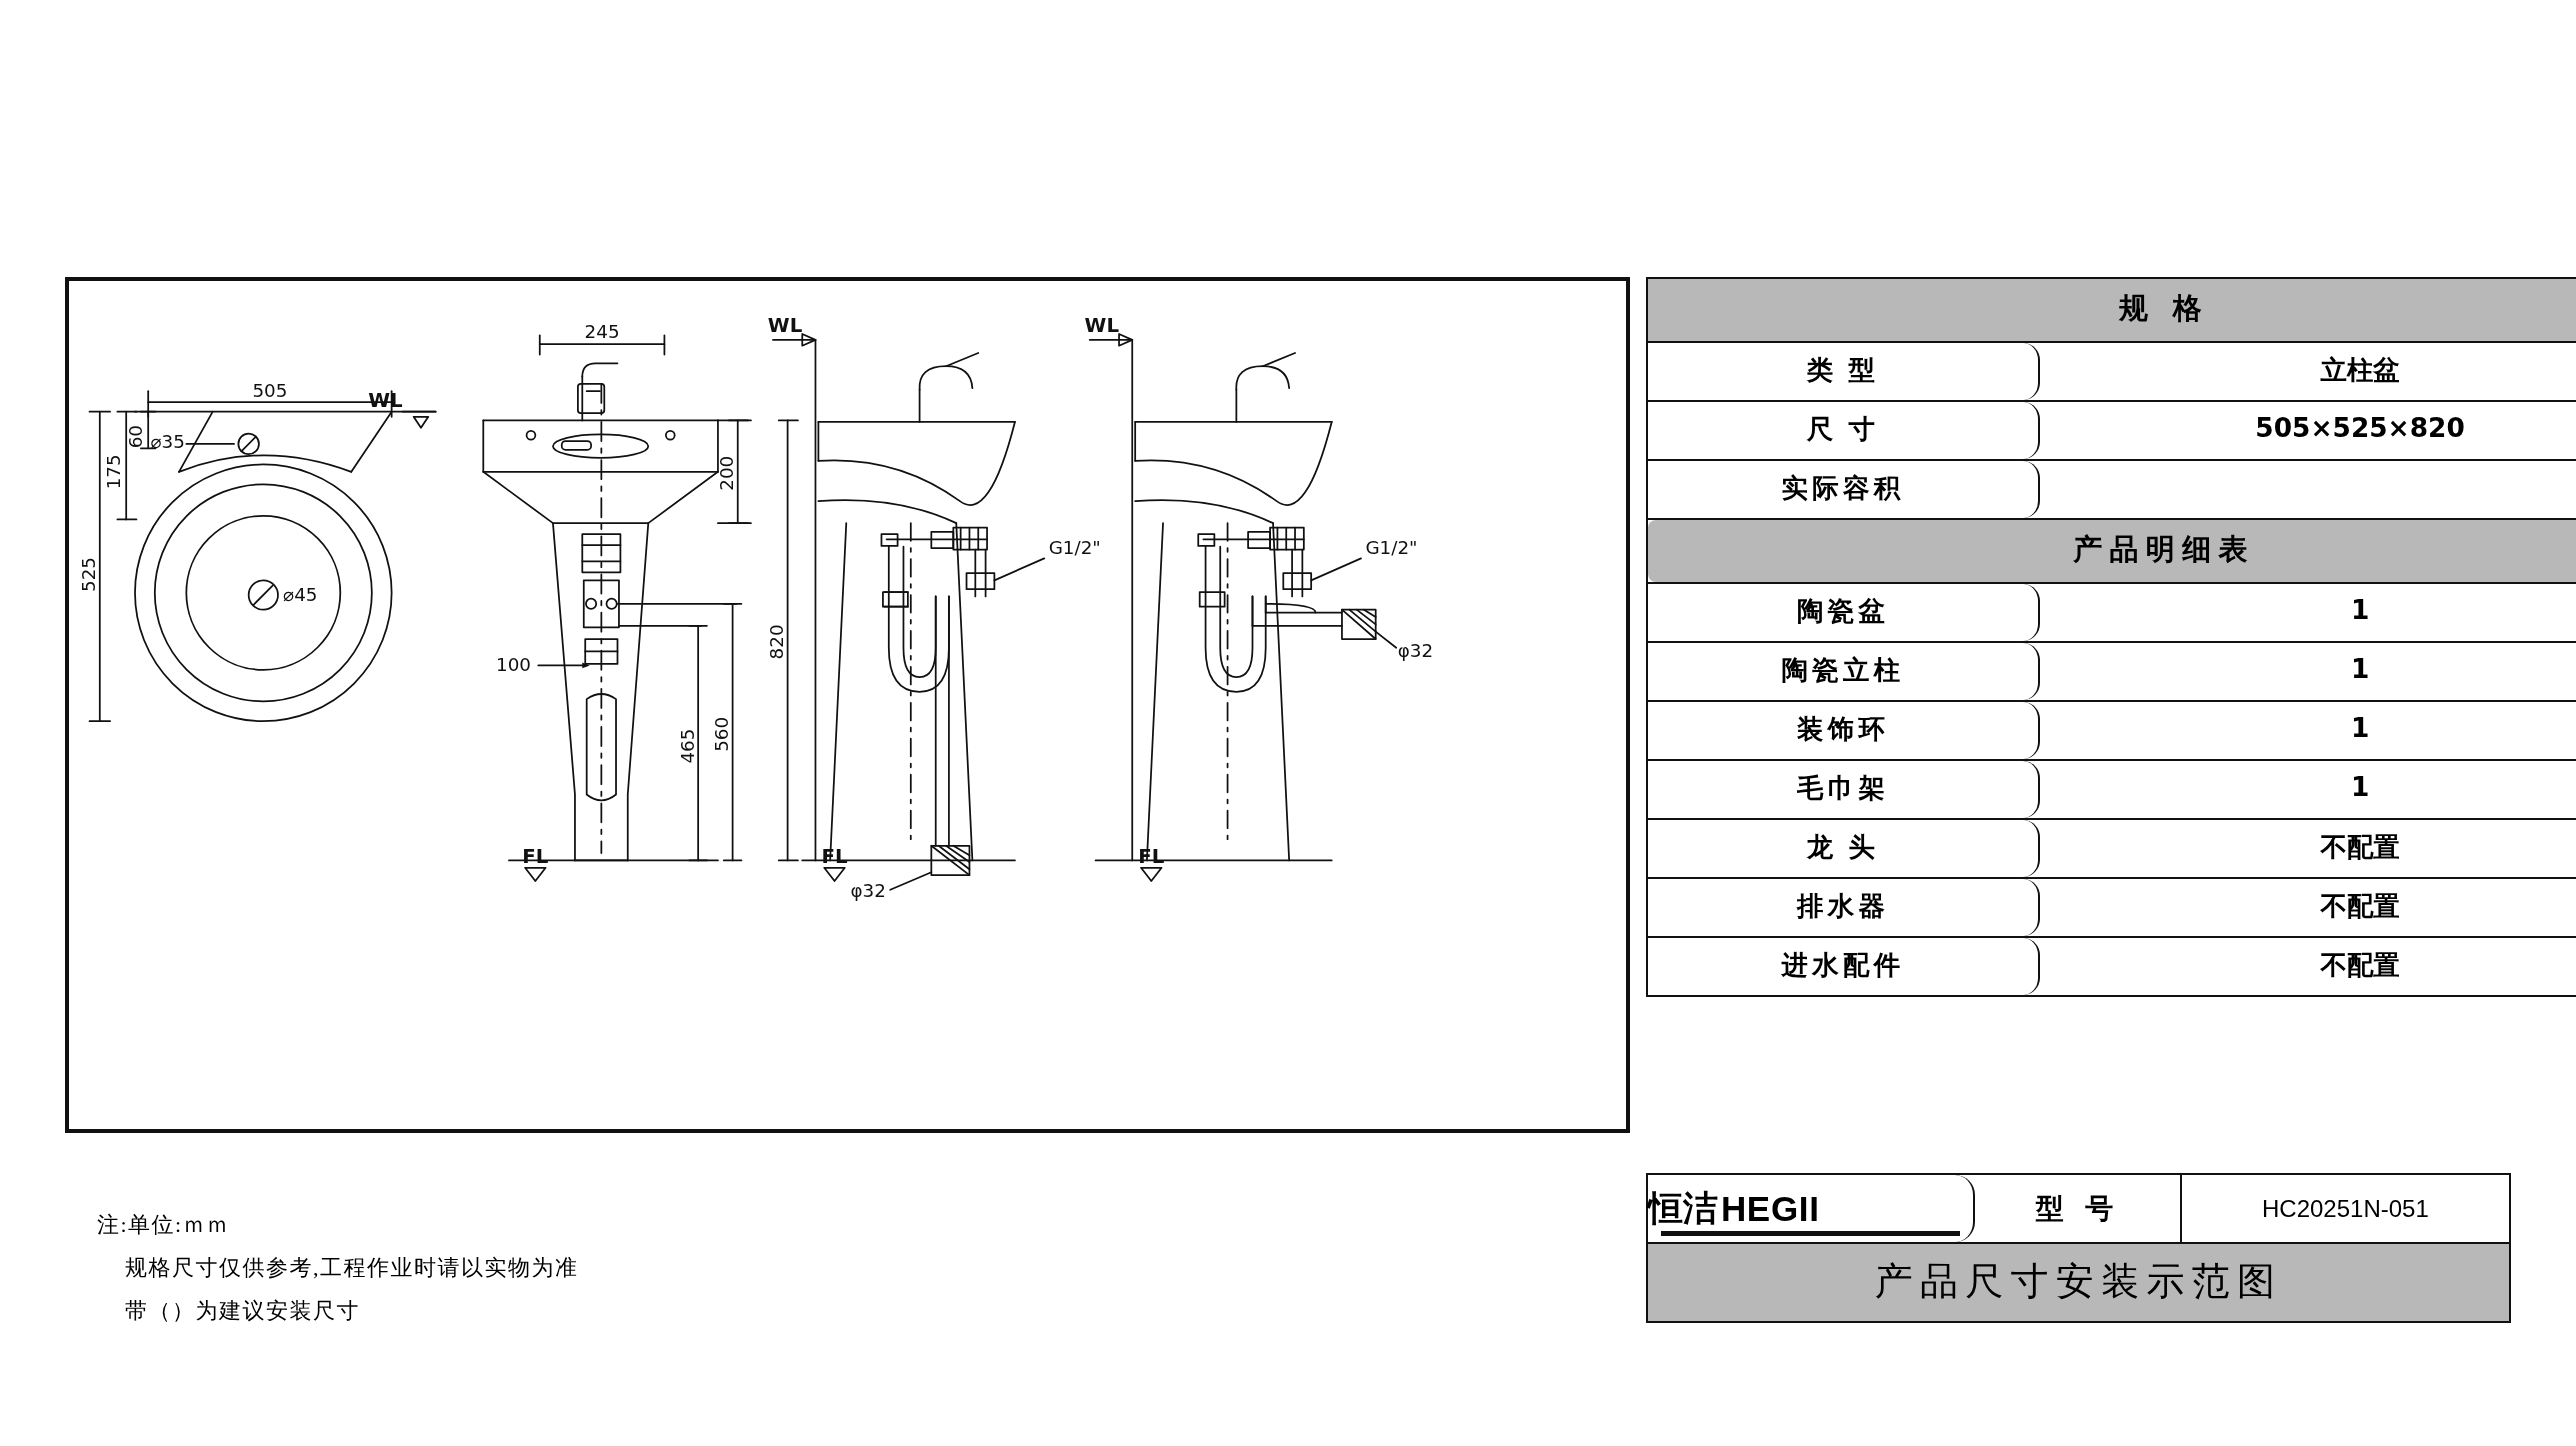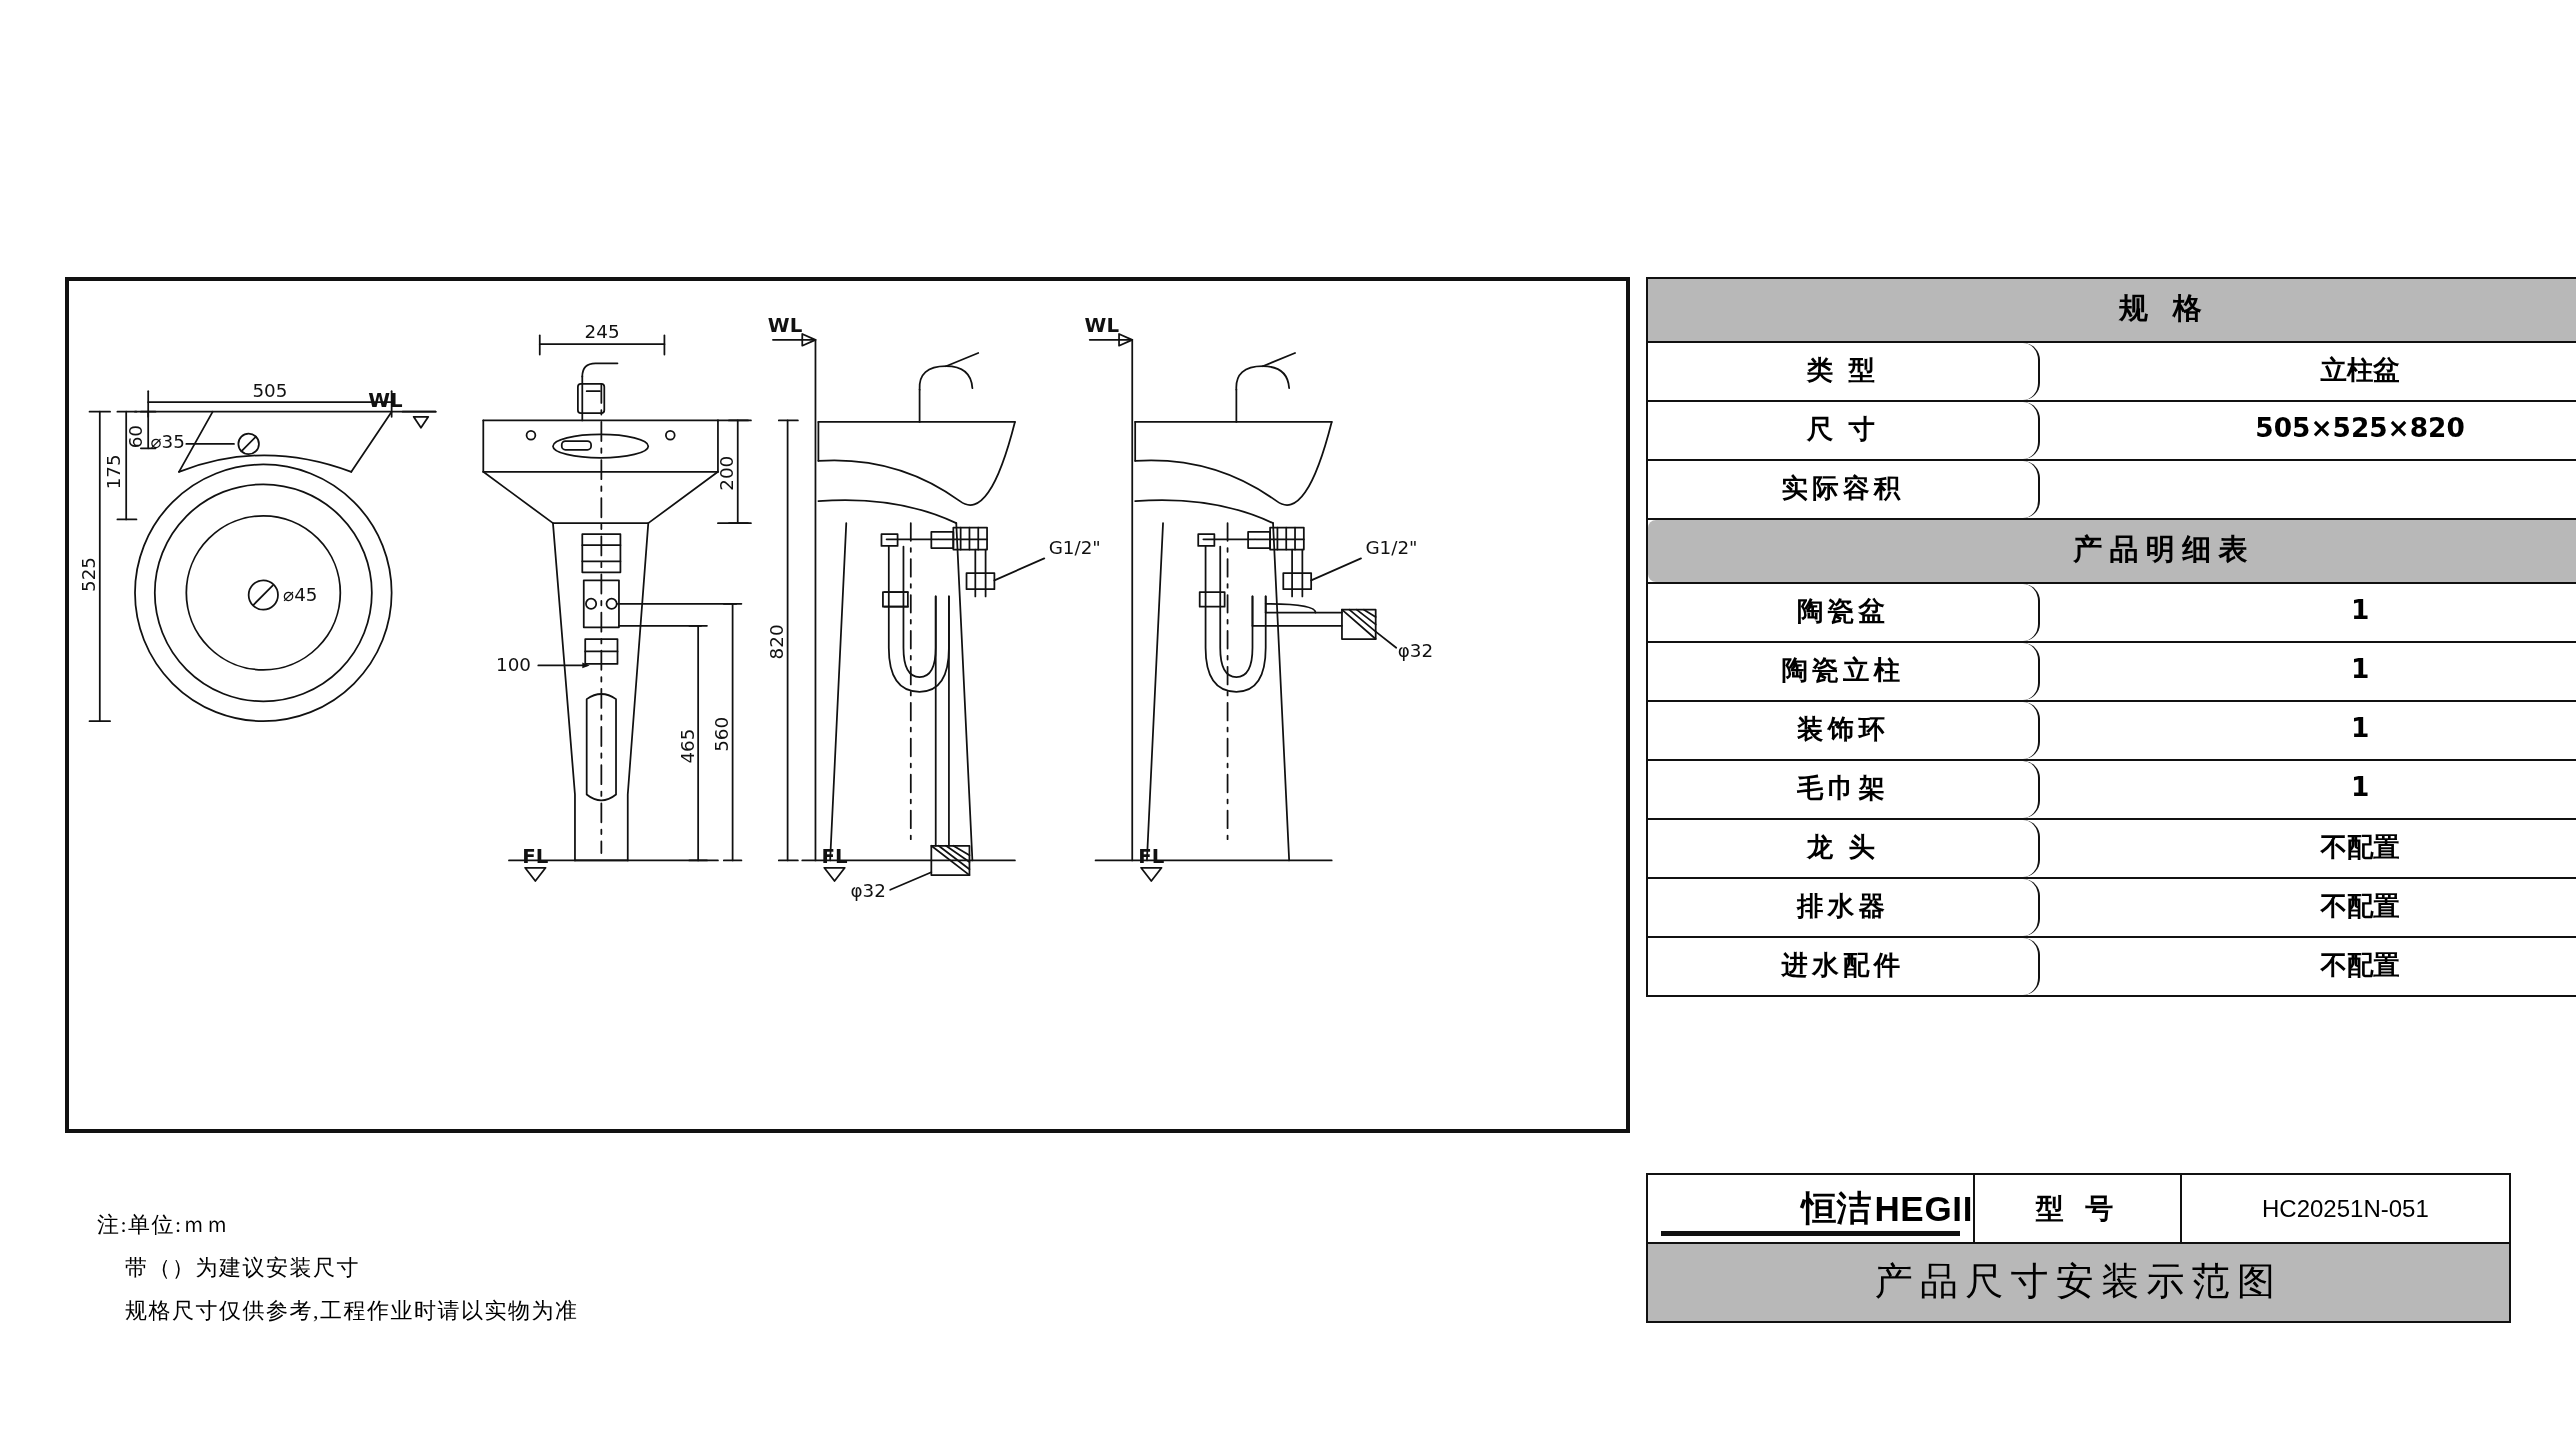--- a/index.html
+++ b/index.html
@@ -95,22 +95,23 @@
     align-items: stretch;
     border-bottom: 2.2px solid #111;
     height: 67px;
   }
   .brand-logo {
     width: 38%;
     box-sizing: border-box;
     border-right: 2.2px solid #111;
     display: flex;
     align-items: center;
-    justify-content: flex-end;
+    justify-content: flex-start;
     position: relative;
+    border-radius: 20px;
   }
   .logo-text {
     font-size: 35px;
     font-weight: bold;
     letter-spacing: 0px;
     font-family: "DejaVu Sans", sans-serif;
     display: flex;
     align-items: center;
   }
   .logo-cn { margin-right: 2.9px; }
@@ -458,18 +459,18 @@
         <div class="logo-bar"></div>
       </div>
       <div class="brand-modellabel">型  号</div>
       <div class="brand-modelvalue">HC20251N-051</div>
     </div>
     <div class="brand-title">产品尺寸安装示范图</div>
   </div>
 
   <div class="notes">
     <div>注:单位:ｍｍ</div>
+    <div>规格尺寸仅供参考,工程作业时请以实物为准</div>
     <div>带（）为建议安装尺寸</div>
-    <div>规格尺寸仅供参考,工程作业时请以实物为准</div>
   </div>
 
 </div>
 
 
 </body></html>

